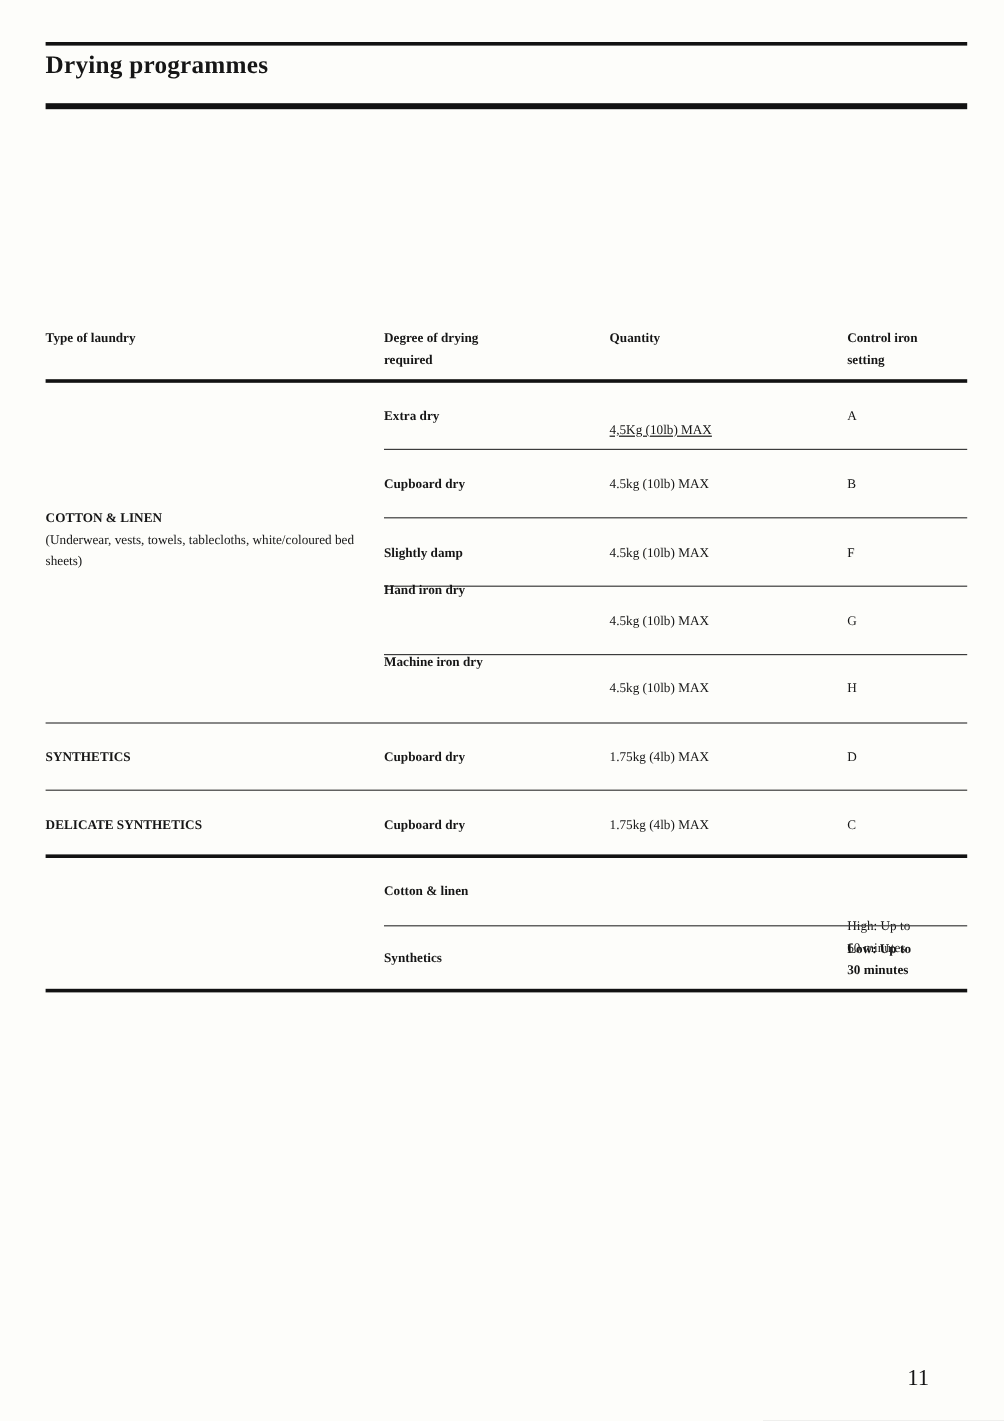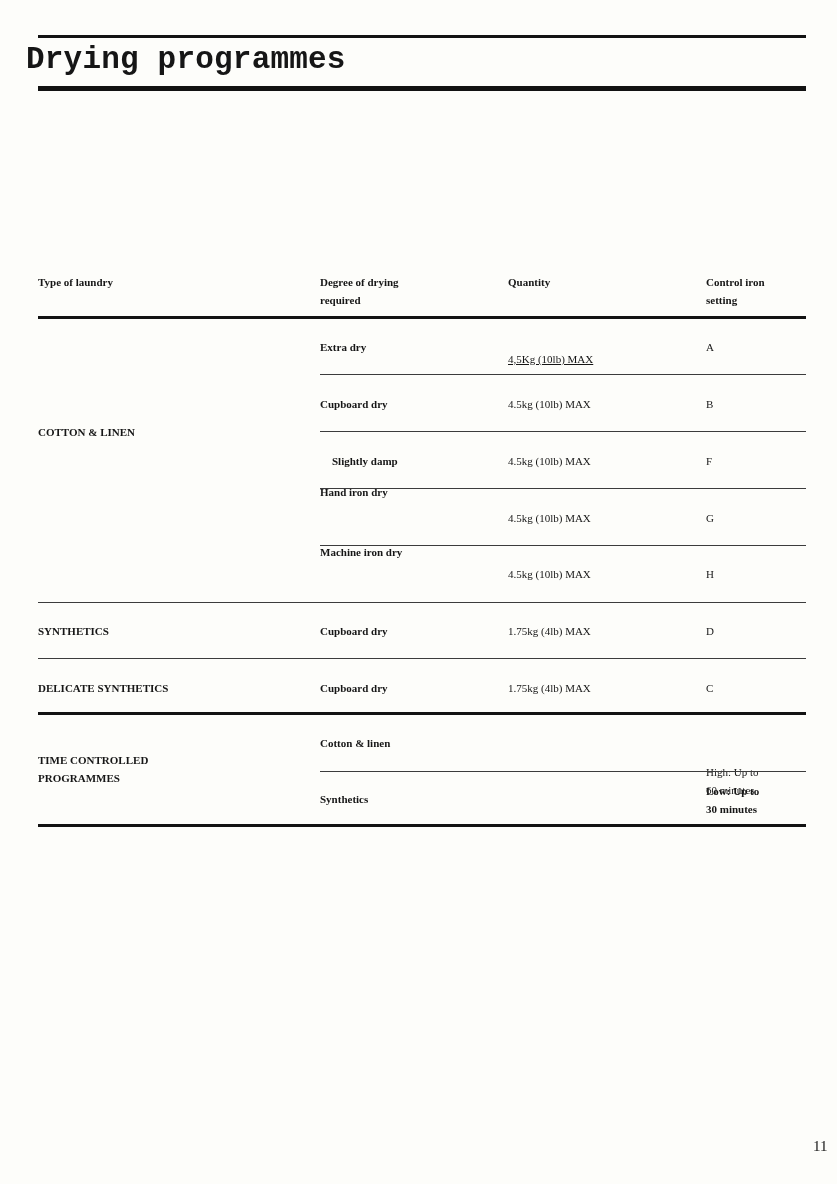--- a/index.html
+++ b/index.html
@@ -19,64 +19,66 @@
     position: absolute;
     font-size: 11px;
     line-height: 17.5px;
     white-space: nowrap;
   }
   .pre { white-space: pre-line; }
   .bold { font-weight: bold; }
   .wrap { white-space: normal; }
   .title {
     position: absolute;
-    left: 26px;
+    left: 38px;
     top: 42px;
-    font-size: 31px;
+    font-size: 21px;
     font-weight: bold;
     letter-spacing: 0.2px;
-    font-family: Liberation Mono, monospace;
   }
   .pagenum {
     position: absolute;
-    left: 813px;
+    left: 756px;
     top: 1138px;
-    font-size: 15px;
+    font-size: 19px;
   }
 </style>
 </head>
 <body>
 
 <div class="page">
 
   <div class="rule" style="left:38px; top:35px; width:768px; height:3px;"></div>
   <div class="title">Drying programmes</div>
   <div class="rule" style="left:38px; top:86px; width:768px; height:5px;"></div>
 
   <div class="txt bold" style="left:38px; top:274px;">Type of laundry</div>
   <div class="txt bold pre" style="left:320px; top:274px;">Degree of drying
 required</div>
   <div class="txt bold" style="left:508px; top:274px;">Quantity</div>
   <div class="txt bold pre" style="left:706px; top:274px;">Control iron
 setting</div>
   <div class="rule" style="left:38px; top:316px; width:768px; height:3px;"></div>
 
   <div class="txt bold" style="left:38px; top:424px;">COTTON &amp; LINEN</div>
+  <div class="txt pre wrap" style="left:38px; top:442px; width:265px;">(Underwear, vests, towels,
+tablecloths, white/coloured
+bed sheets)</div>
 
   <div class="txt bold" style="left:320px; top:339px;">Extra dry</div>
   <div class="txt" style="left:508px; top:351px;text-decoration:underline;">4,5Kg (10lb) MAX</div>
   <div class="txt" style="left:706px; top:339px;">A</div>
   <div class="rule thin" style="left:320px; top:374px; width:486px; height:1px;"></div>
 
   <div class="txt bold" style="left:320px; top:396px;">Cupboard dry</div>
   <div class="txt" style="left:508px; top:396px;">4.5kg (10lb) MAX</div>
   <div class="txt" style="left:706px; top:396px;">B</div>
   <div class="rule thin" style="left:320px; top:431px; width:486px; height:1px;"></div>
 
-  <div class="txt bold" style="left:332px; top:453px;">Slightly damp</div>
+  <div class="txt bold" style="left:320px; top:453px;">Slightly damp</div>
   <div class="txt" style="left:508px; top:453px;">4.5kg (10lb) MAX</div>
   <div class="txt" style="left:706px; top:453px;">F</div>
   <div class="rule thin" style="left:320px; top:488px; width:486px; height:1px;"></div>
 
   <div class="txt bold" style="left:320px; top:484px;">Hand iron dry</div>
   <div class="txt" style="left:508px; top:510px;">4.5kg (10lb) MAX</div>
   <div class="txt" style="left:706px; top:510px;">G</div>
   <div class="rule thin" style="left:320px; top:545px; width:486px; height:1px;"></div>
 
   <div class="txt bold" style="left:320px; top:544px;text-align:right;">Machine iron dry</div>
@@ -89,22 +91,20 @@
   <div class="txt" style="left:508px; top:623px;">1.75kg (4lb) MAX</div>
   <div class="txt" style="left:706px; top:623px;">D</div>
   <div class="rule thin" style="left:38px; top:658px; width:768px; height:1px;"></div>
 
   <div class="txt bold" style="left:38px;  top:680px;text-align:center;">DELICATE SYNTHETICS</div>
   <div class="txt bold" style="left:320px; top:680px;">Cupboard dry</div>
   <div class="txt" style="left:508px; top:680px;">1.75kg (4lb) MAX</div>
   <div class="txt" style="left:706px; top:680px;">C</div>
   <div class="rule" style="left:38px; top:712px; width:768px; height:3px;"></div>
 
-  <div class="txt bold pre" style="left:38px; top:752px;">TIME CONTROLLED
-PROGRAMMES</div>
 
   <div class="txt bold" style="left:320px; top:735px;">Cotton &amp; linen</div>
   <div class="txt pre" style="left:706px; top:764px;">High: Up to
 60 minutes</div>
   <div class="rule thin" style="left:320px; top:771px; width:486px; height:1px;"></div>
 
   <div class="txt bold" style="left:320px; top:791px;">Synthetics</div>
   <div class="txt pre" style="left:706px; top:783px;font-weight:bold;">Low: Up to
 30 minutes</div>
   <div class="rule" style="left:38px; top:824px; width:768px; height:3px;"></div>

